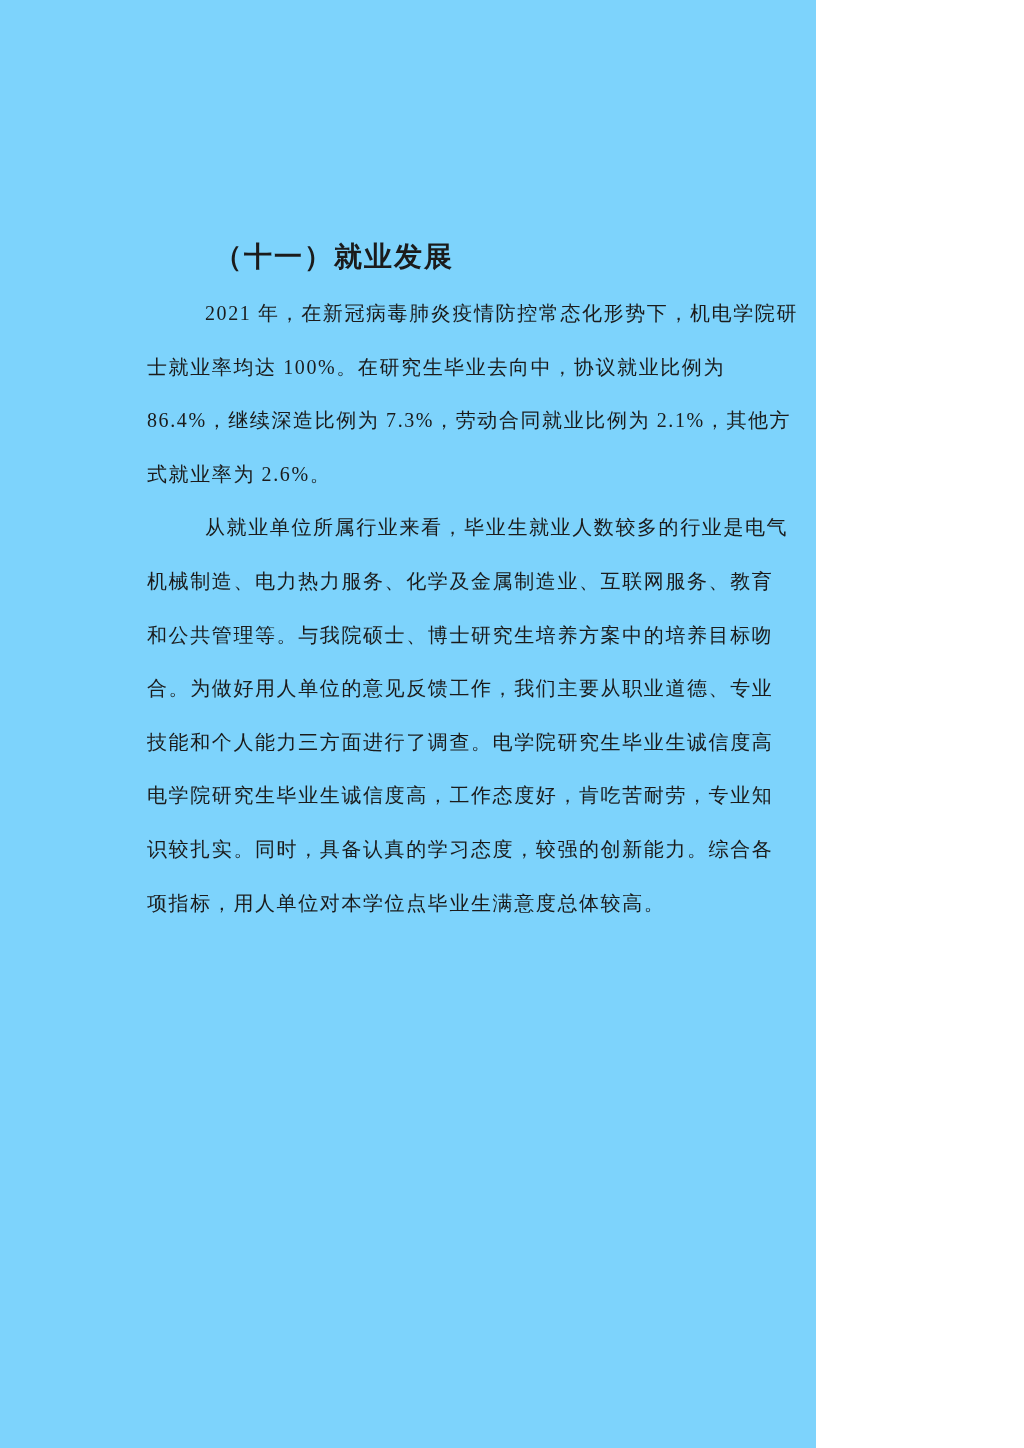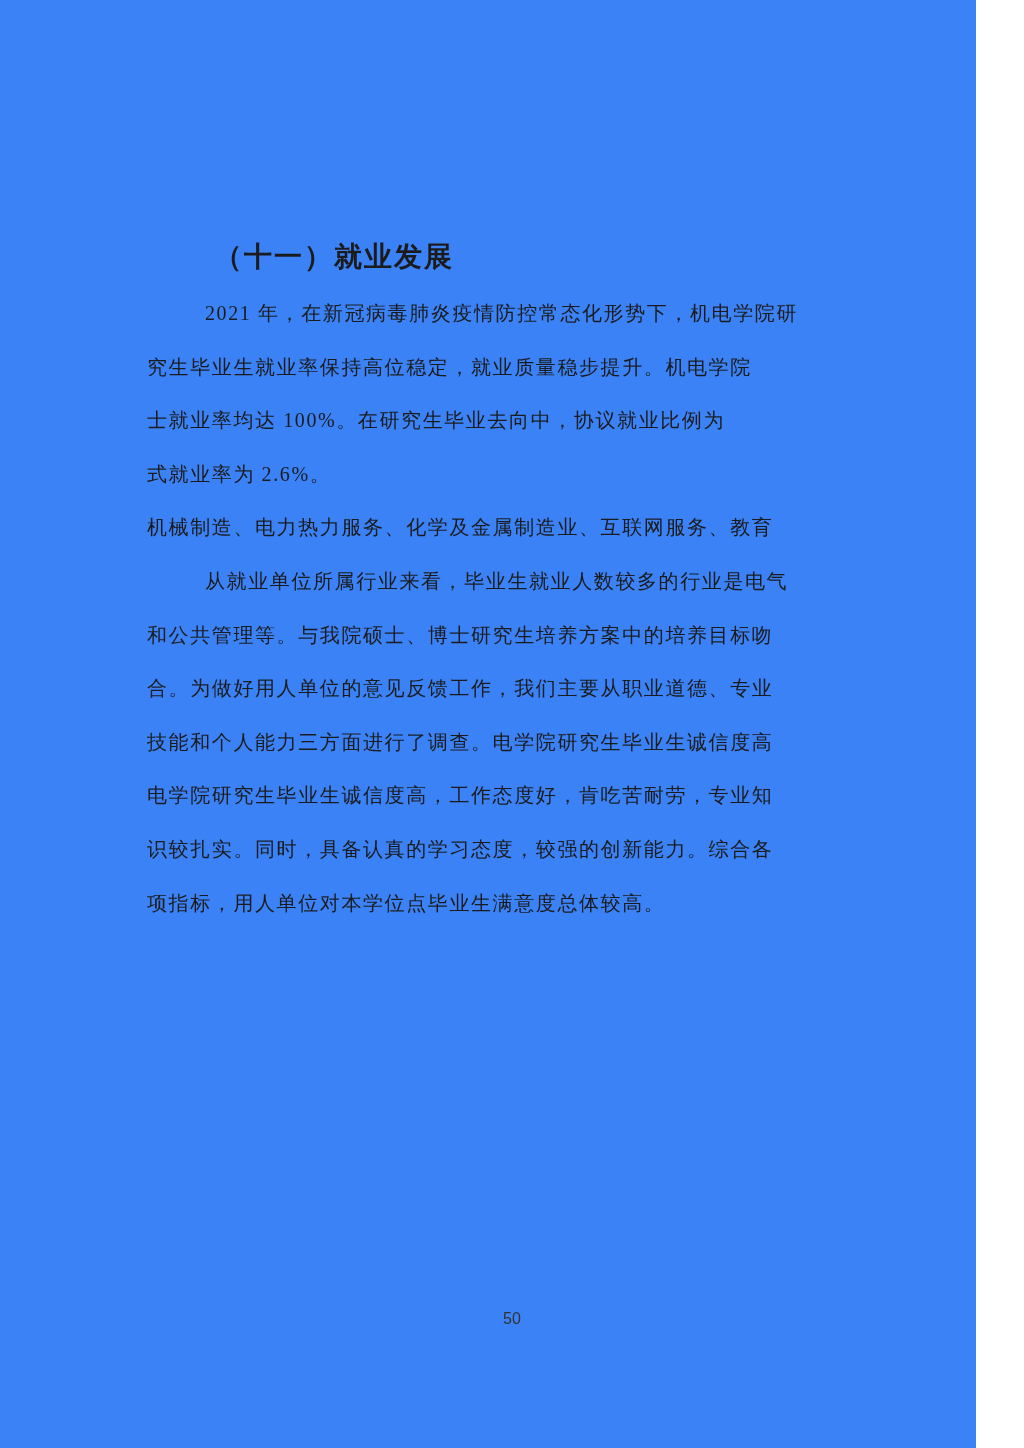--- a/index.html
+++ b/index.html
@@ -2,23 +2,23 @@
 <html><head>
 <meta charset="utf-8">
 <style>
   html, body {
     margin: 0;
     padding: 0;
     background: #ffffff;
   }
   .page {
     position: relative;
-    width: 976px;
+    width: 816px;
     height: 1448px;
-    background: #3b82f6;
+    background: #7dd3fc;
     overflow: hidden;
     font-family: "Liberation Serif", "DejaVu Serif", serif;
     color: #1b1b1b;
   }
   .heading {
     position: absolute;
     top: 238px;
     left: 214px;
     font-size: 28px;
     font-weight: bold;
@@ -57,33 +57,32 @@
 <body>
 
 <div class="page">
 
   <div class="heading">（十一）就业发展</div>
 
   <div class="body-text">
 
     <div>
       <span class="para-line indent">2021 年，在新冠病毒肺炎疫情防控常态化形势下，机电学院研</span>
-      <span class="para-line">究生毕业生就业率保持高位稳定，就业质量稳步提升。机电学院</span>
       <span class="para-line">士就业率均达 100%。在研究生毕业去向中，协议就业比例为</span>
+      <span class="para-line">86.4%，继续深造比例为 7.3%，劳动合同就业比例为 2.1%，其他方</span>
       <span class="para-line">式就业率为 2.6%。</span>
     </div>
 
     <div>
+      <span class="para-line indent">从就业单位所属行业来看，毕业生就业人数较多的行业是电气</span>
       <span class="para-line">机械制造、电力热力服务、化学及金属制造业、互联网服务、教育</span>
-      <span class="para-line indent">从就业单位所属行业来看，毕业生就业人数较多的行业是电气</span>
       <span class="para-line">和公共管理等。与我院硕士、博士研究生培养方案中的培养目标吻</span>
       <span class="para-line">合。为做好用人单位的意见反馈工作，我们主要从职业道德、专业</span>
       <span class="para-line">技能和个人能力三方面进行了调查。电学院研究生毕业生诚信度高</span>
       <span class="para-line">电学院研究生毕业生诚信度高，工作态度好，肯吃苦耐劳，专业知</span>
       <span class="para-line">识较扎实。同时，具备认真的学习态度，较强的创新能力。综合各</span>
       <span class="para-line">项指标，用人单位对本学位点毕业生满意度总体较高。</span>
     </div>
 
   </div>
 
-  <div class="page-number">50</div>
 
 </div>
 
 </body></html>

